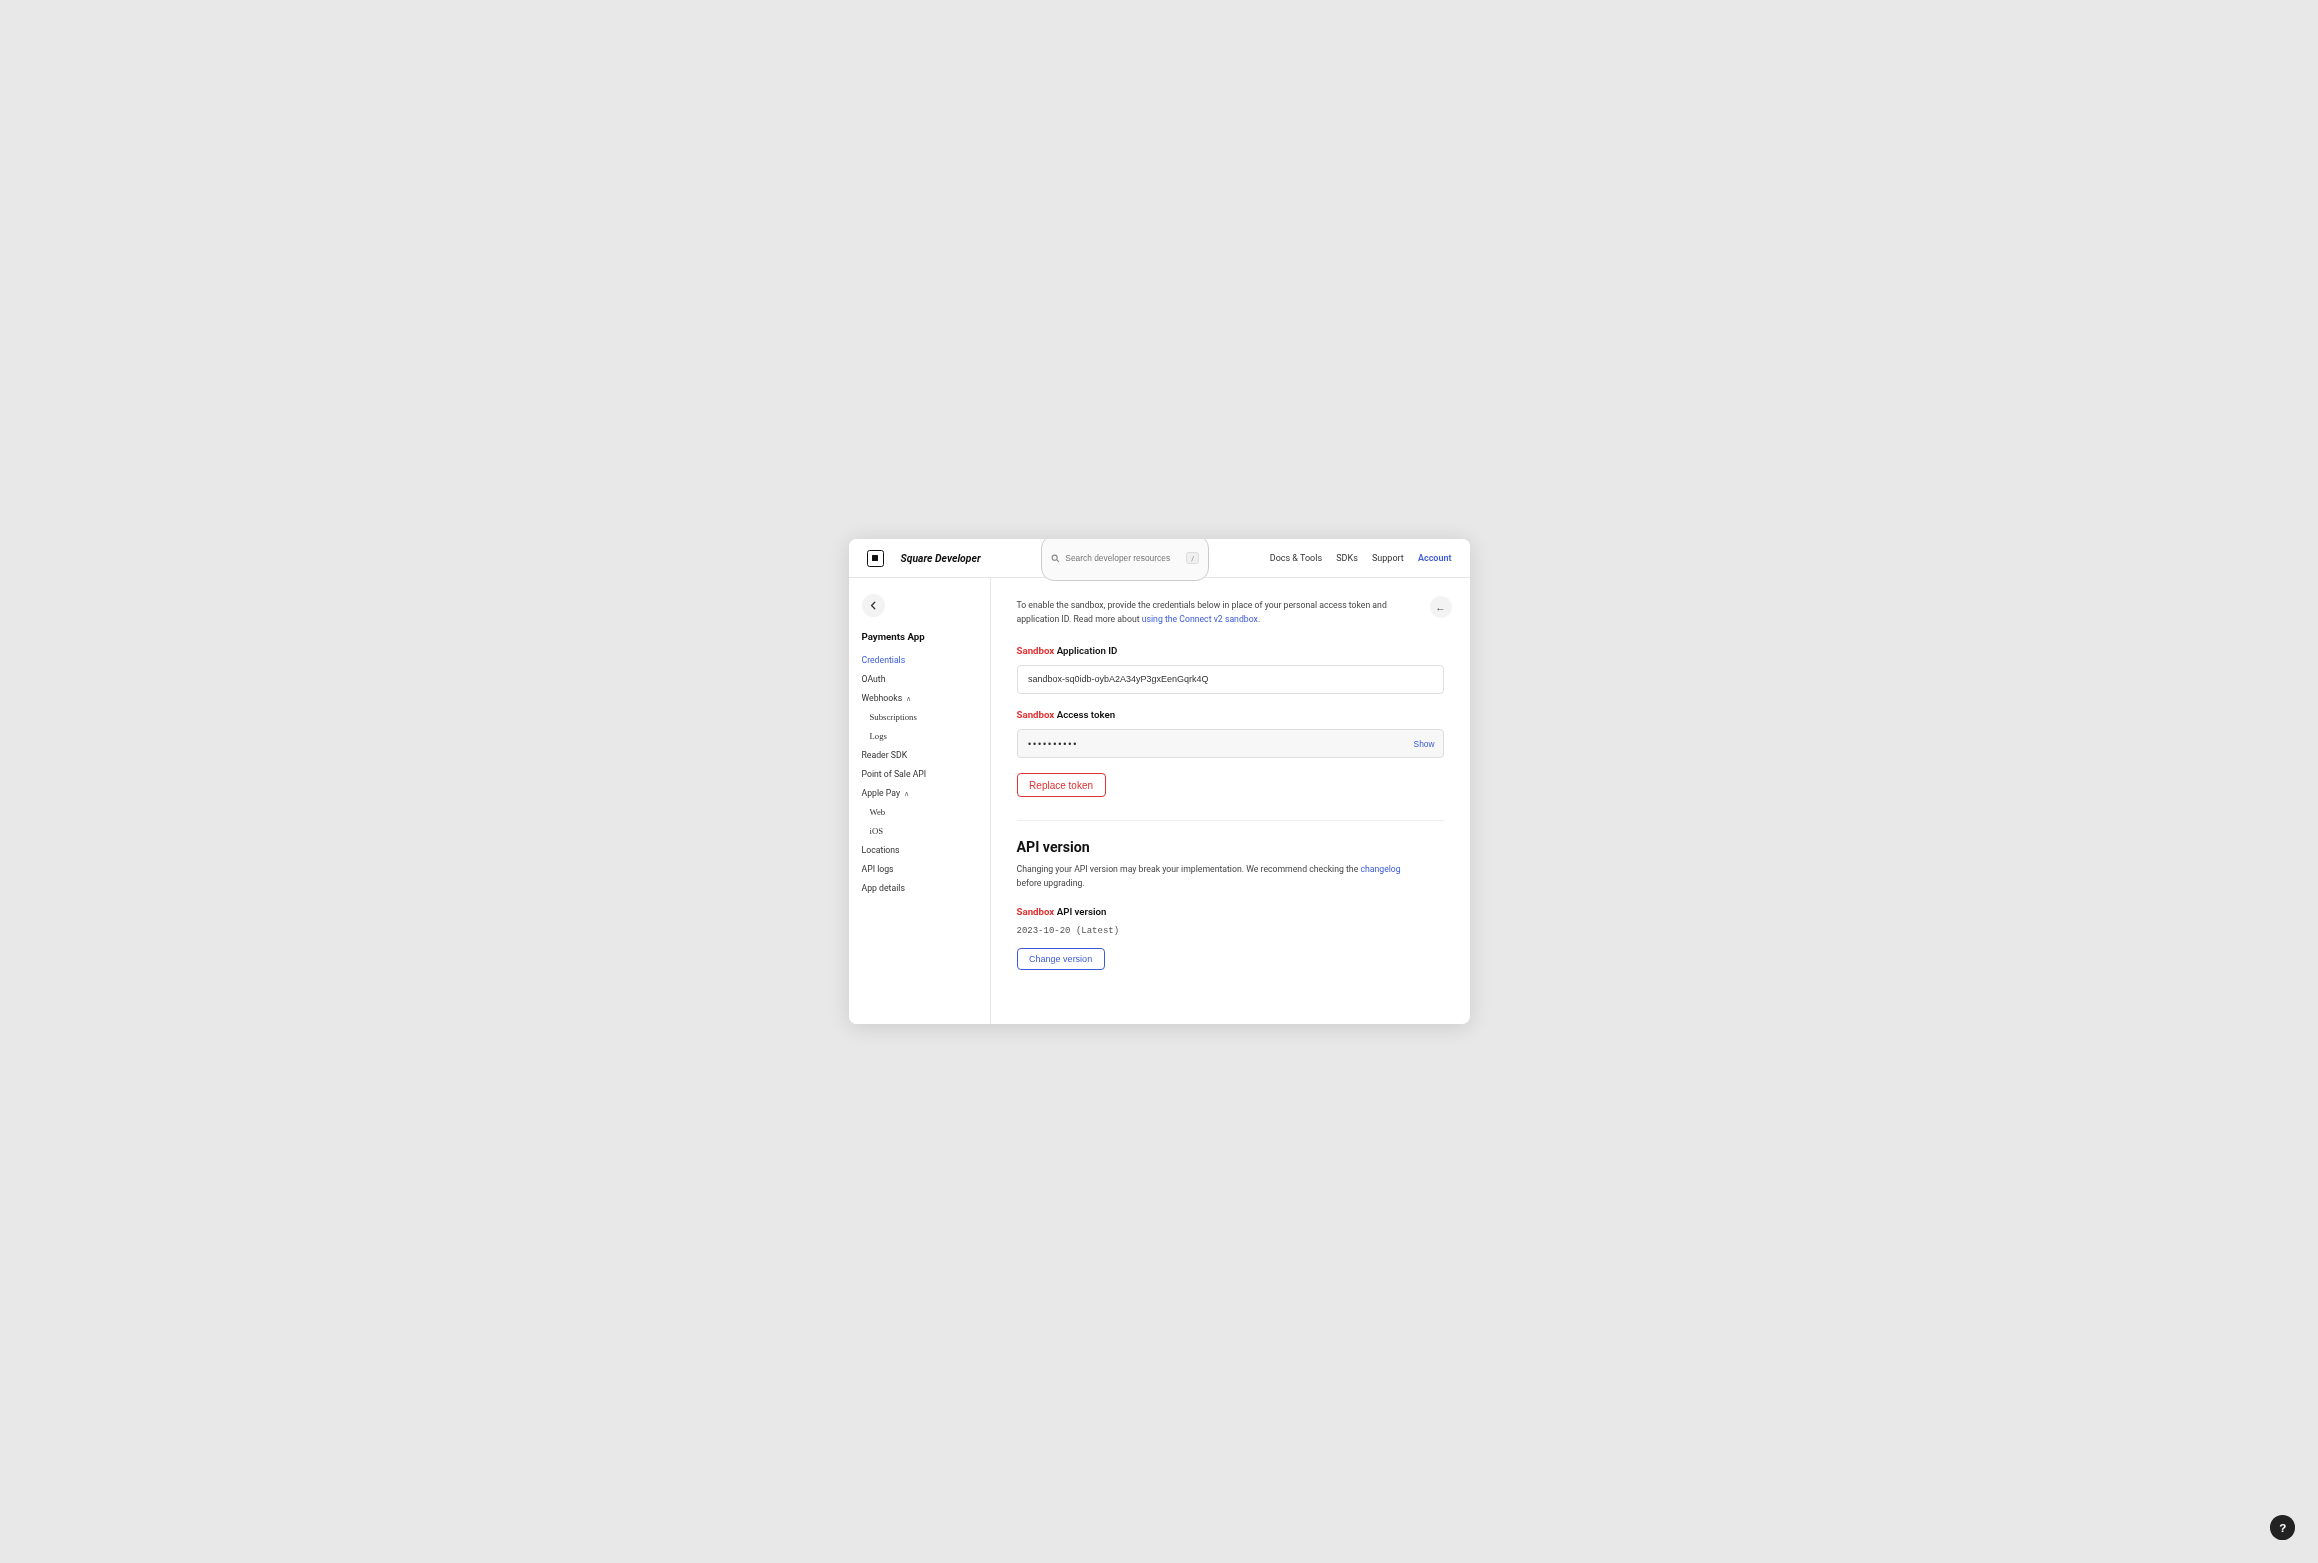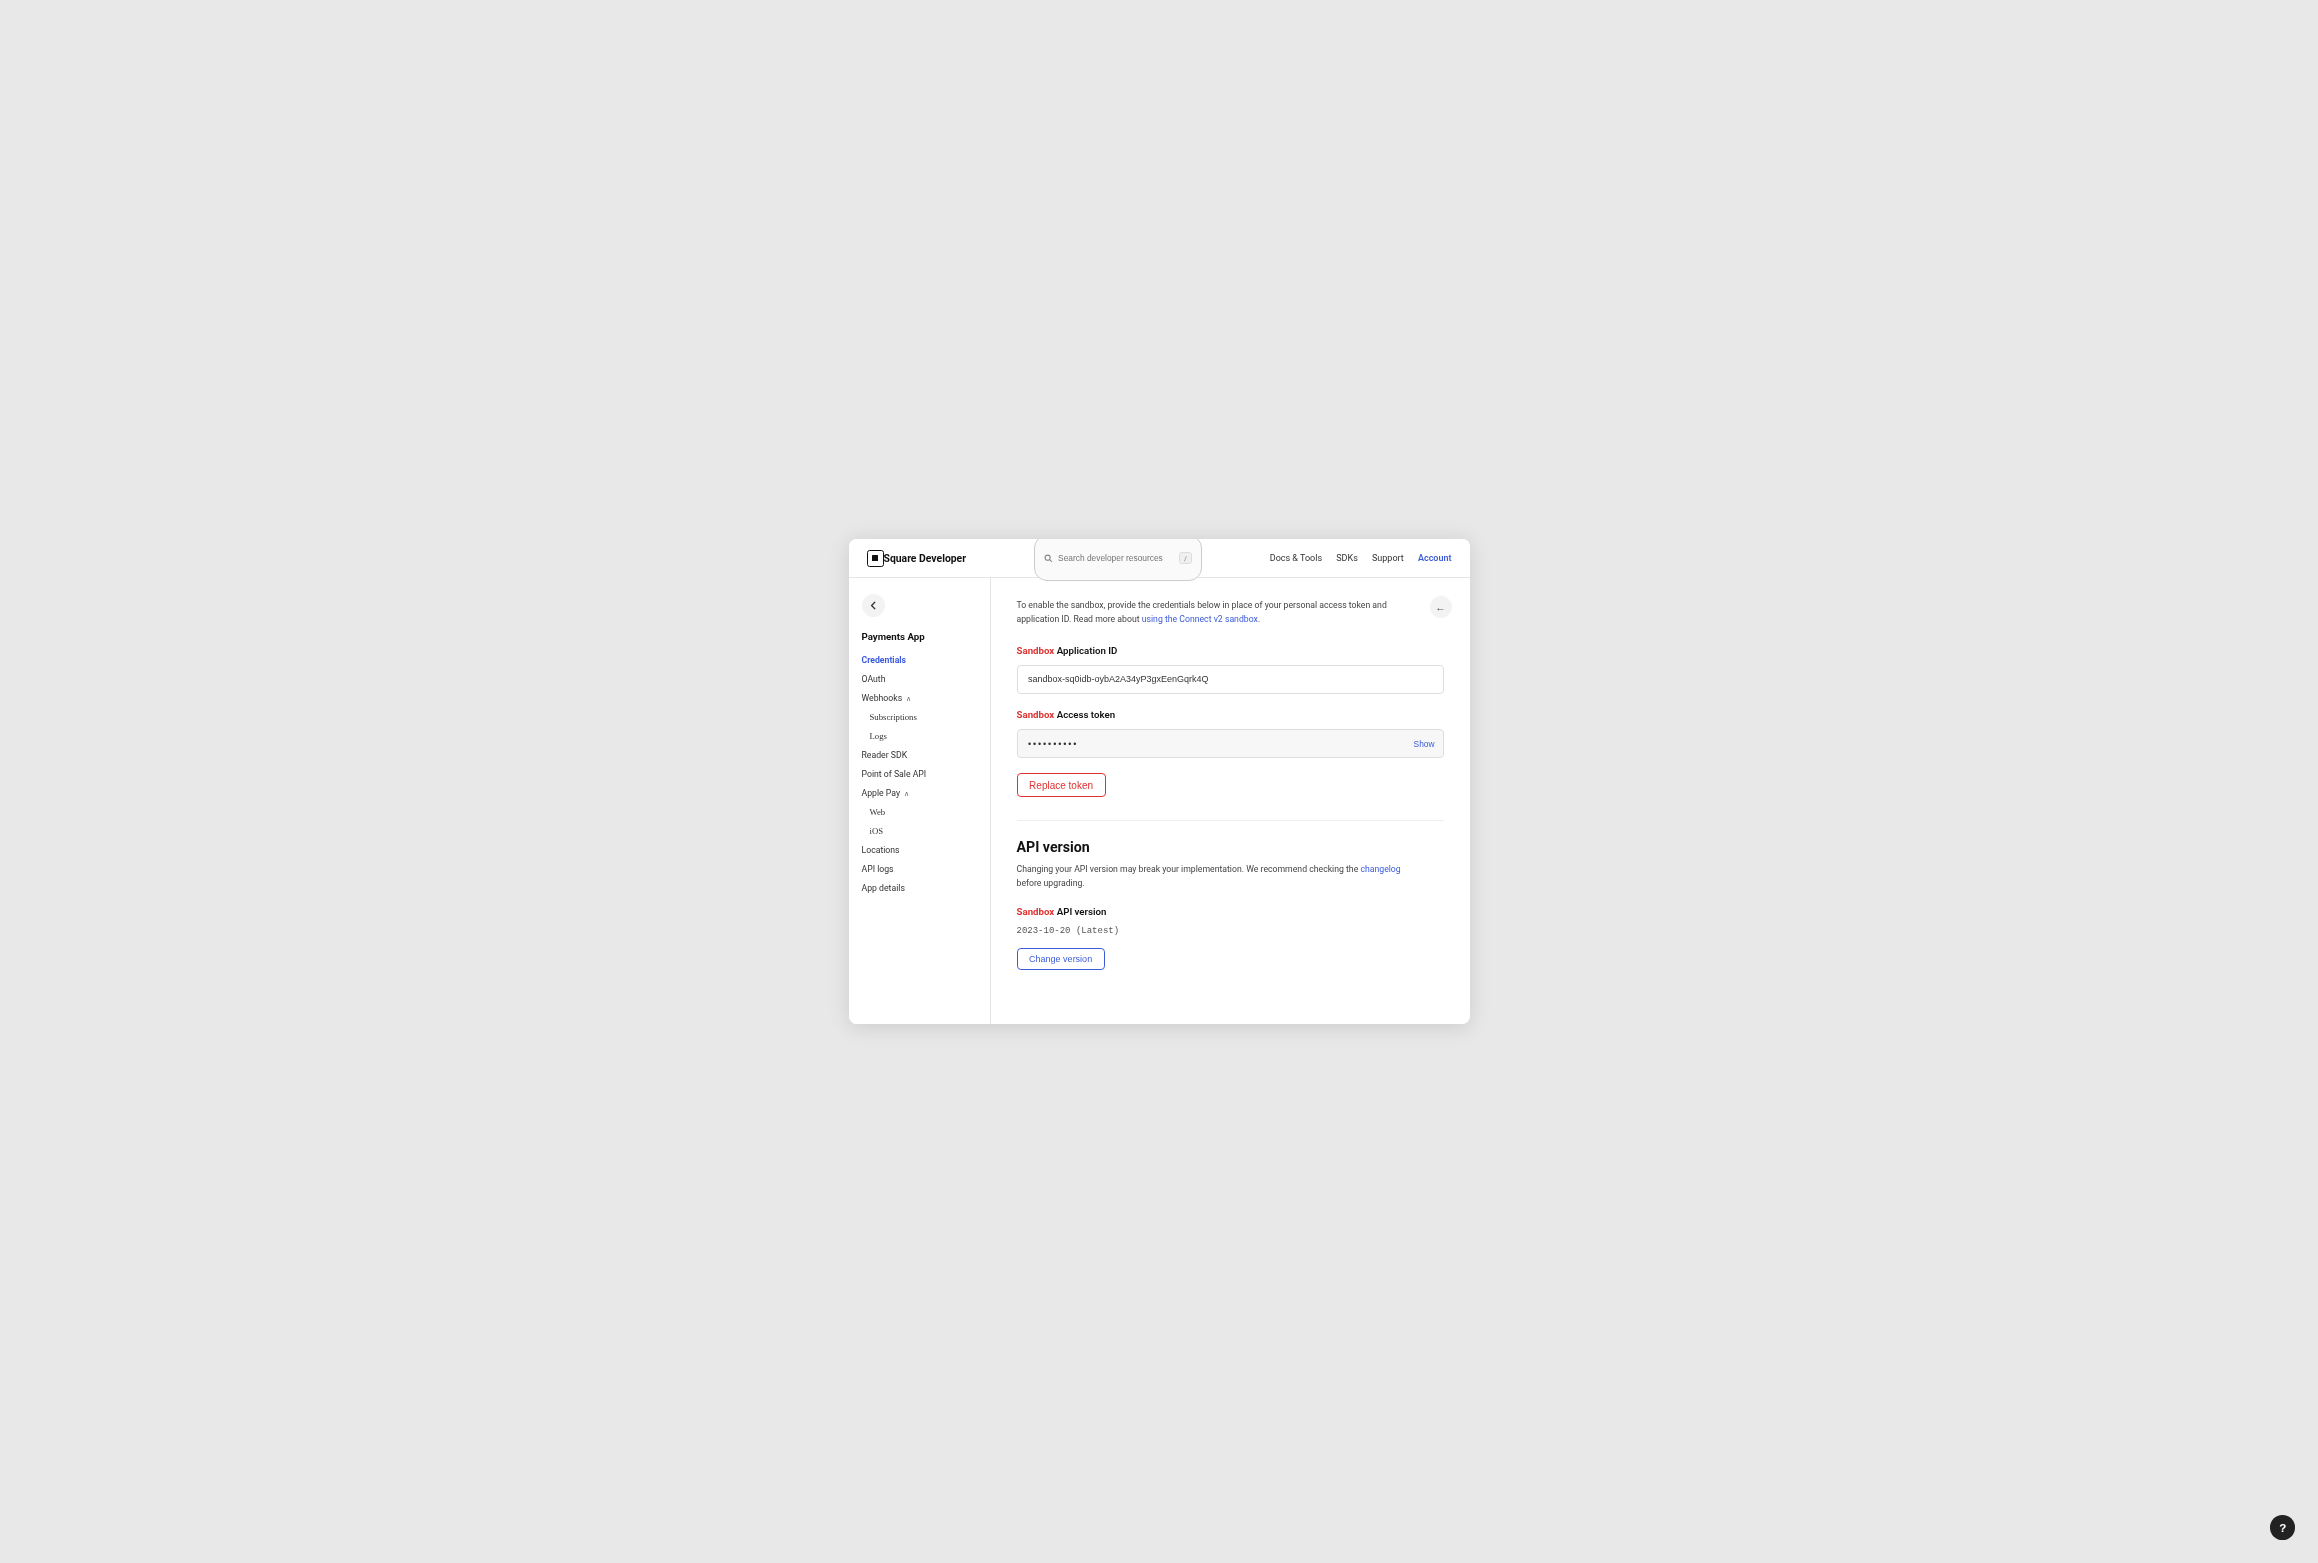--- a/index.html
+++ b/index.html
@@ -28,26 +28,27 @@
       align-items: center;
       padding: 0 18px;
       height: 39px;
       border-bottom: 0.6px solid #e5e5e5;
       background: #fff;
       flex-shrink: 0;
     }
     .topnav-logo {
       display: flex;
       align-items: center;
-      gap: 0;
+      gap: 17px;
       font-weight: 700;
       font-size: 10.4px;
       color: #111;
       text-decoration: none;
       flex-shrink: 0;
+      font-style: italic;
     }
     .logo-icon {
       width: 17px;
       height: 17px;
       border: 1.6px solid #111;
       border-radius: 2.6px;
       display: flex;
       align-items: center;
       justify-content: center;
     }
@@ -142,21 +143,21 @@
       align-items: center;
       padding: 4.5px 13px;
       font-size: 8.7px;
       color: #333;
       cursor: pointer;
       text-decoration: none;
       gap: 3.9px;
     }
     .sidebar-item.active {
       color: #3b5bdb;
-      font-weight: 700;
+      font-weight: 400;
     }
     .sidebar-item.indent1 {
       padding-left: 21px;
       font-family: Liberation Serif, serif;
     }
     .sidebar-item .chevron {
       font-size: 7.1px;
       color: #666;
     }
     

